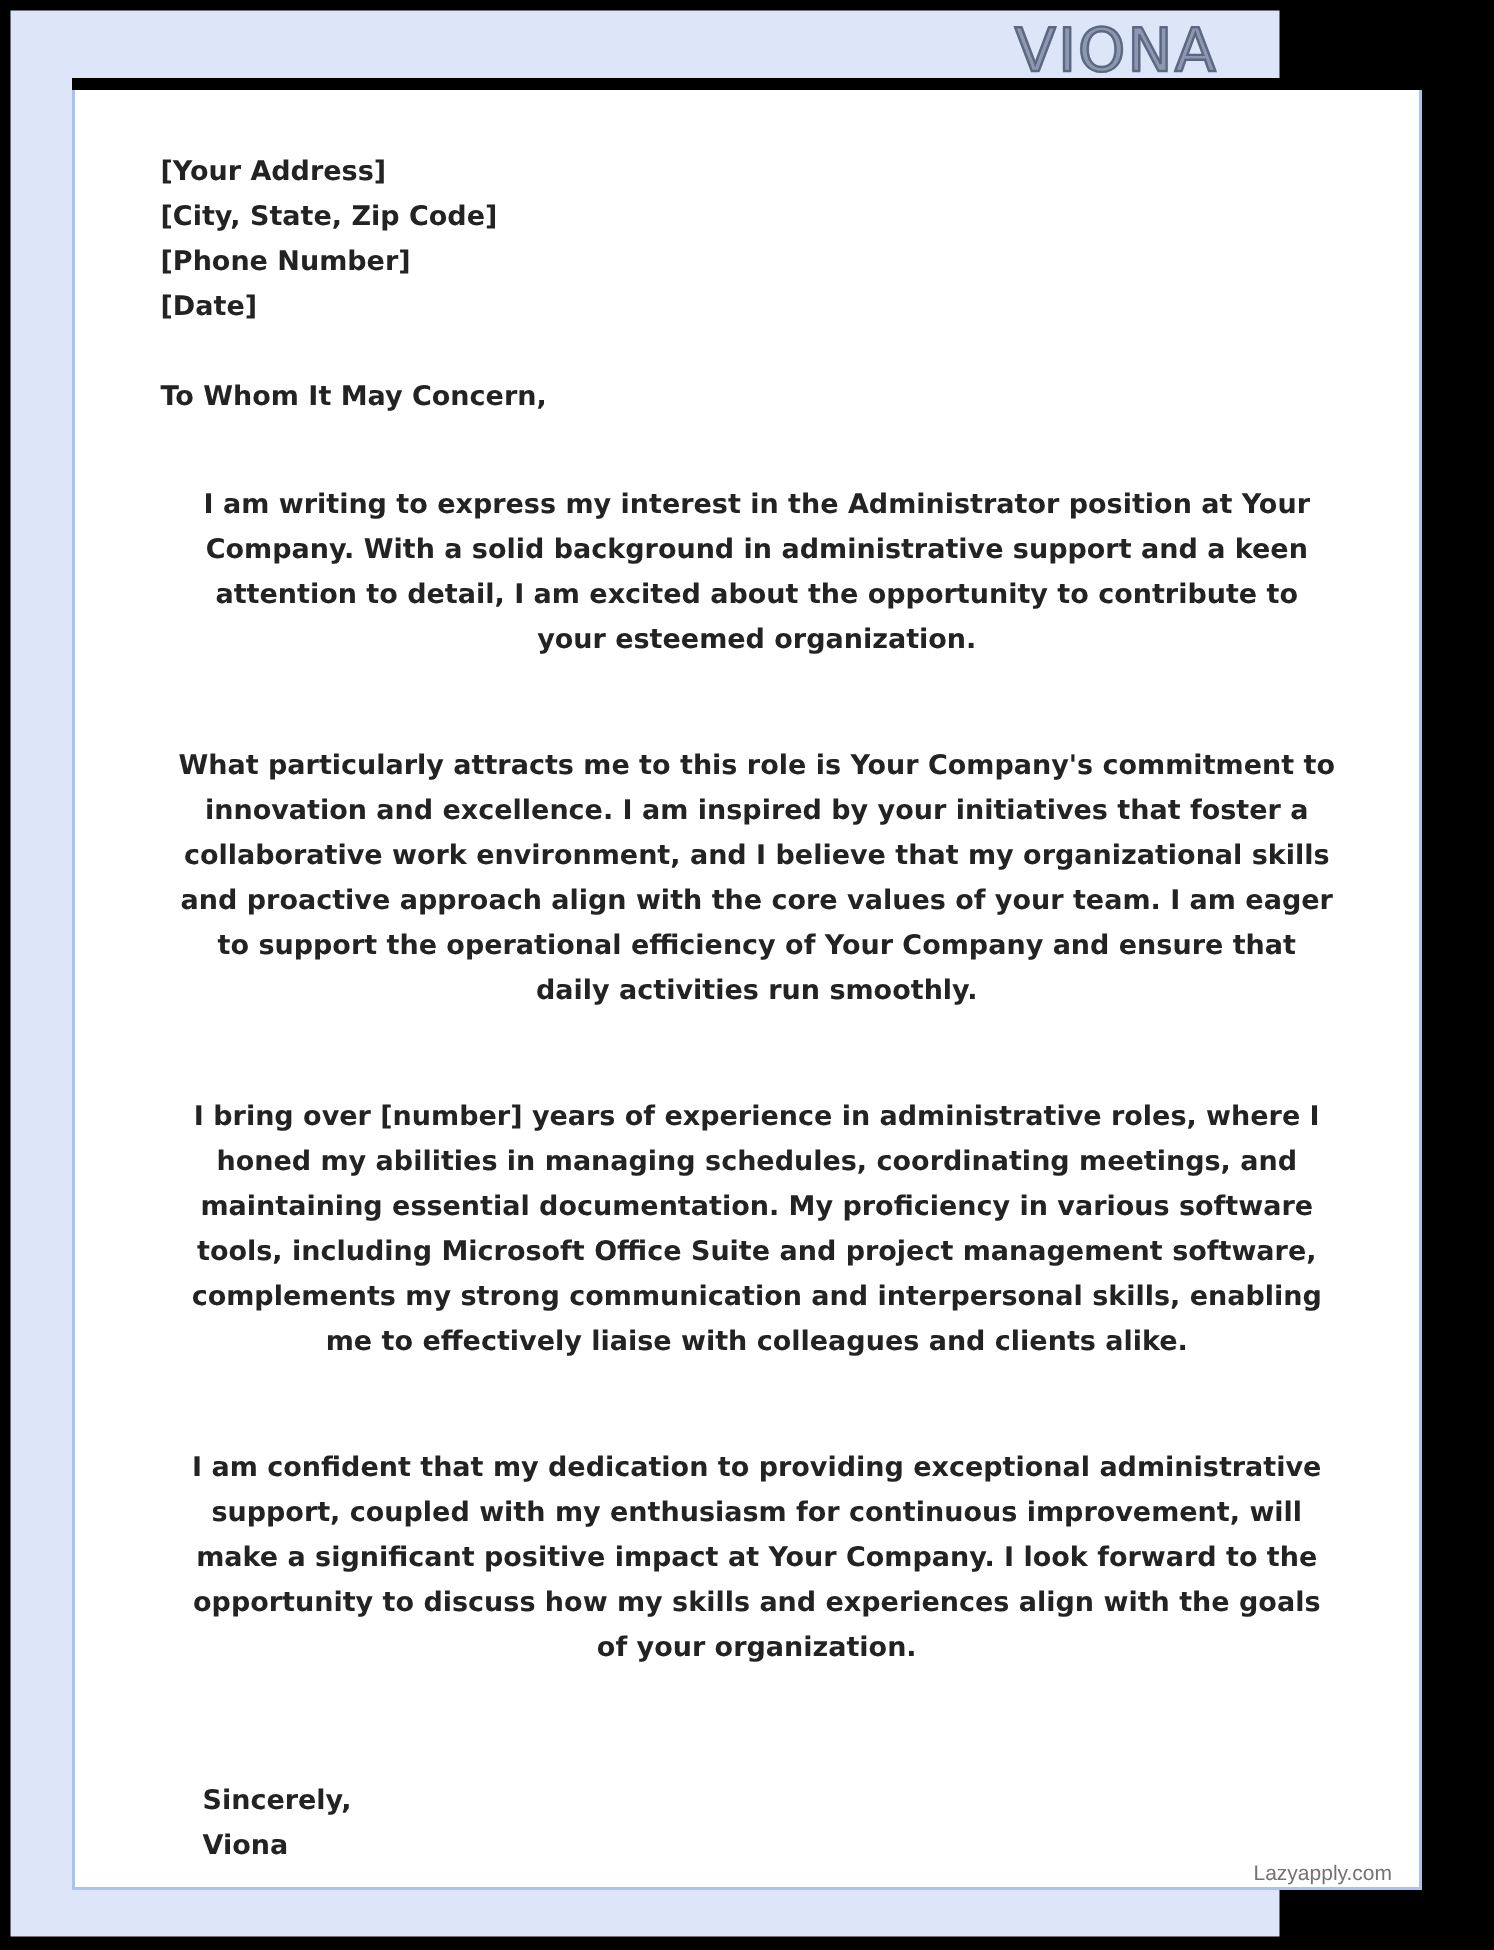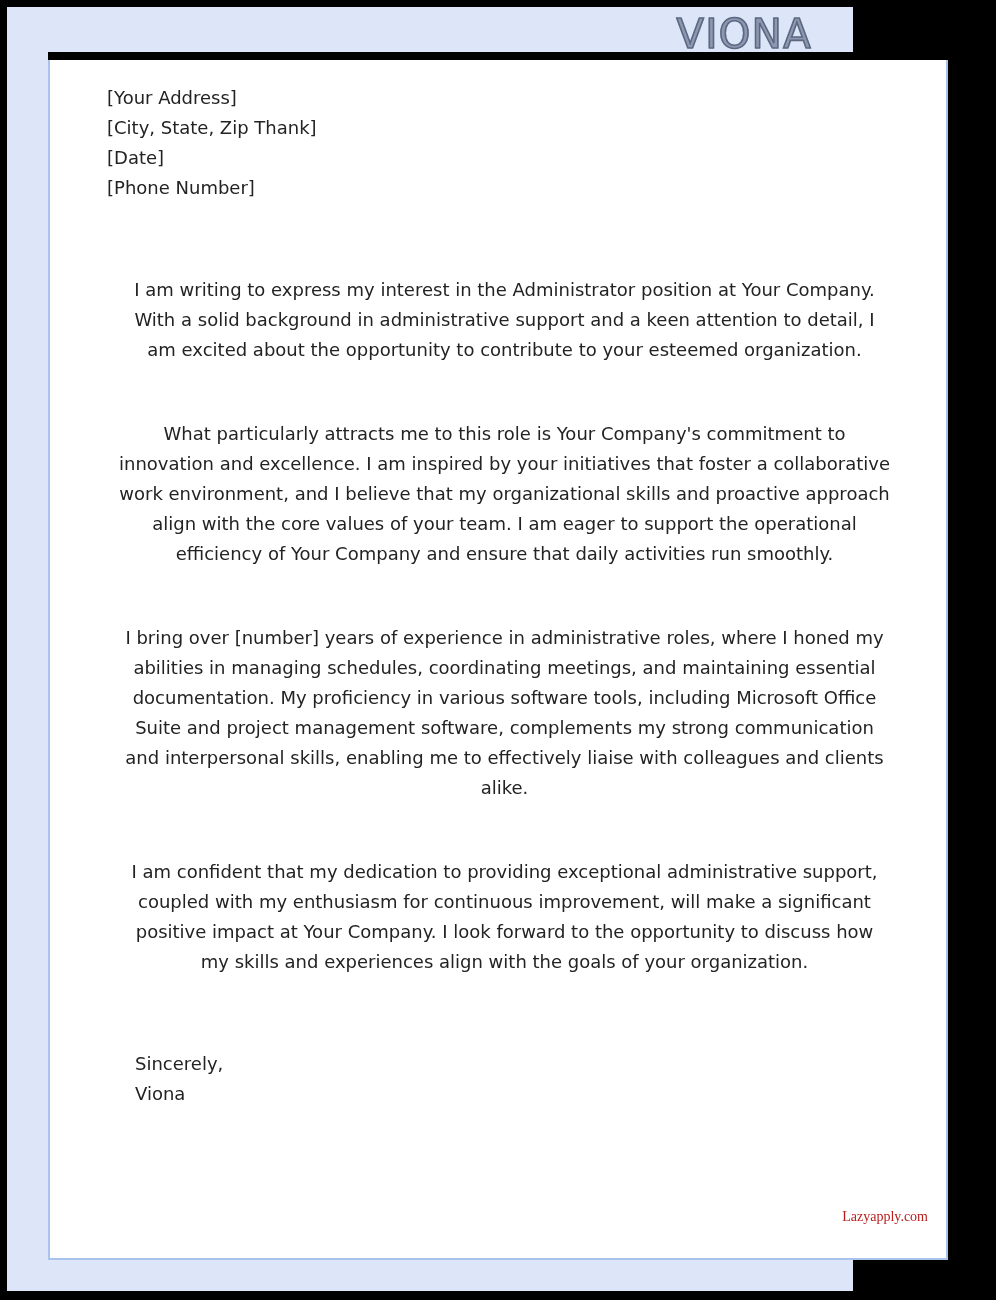--- a/index.html
+++ b/index.html
@@ -70,27 +70,27 @@
     border-left: 2px solid #a8c3ec;
     border-right: 2px solid #a8c3ec;
     border-bottom: 2px solid #a8c3ec;
     border-top: none;
     overflow: hidden;
   }
 
   .letter-body {
     position: absolute;
     left: 57px;
-    top: 23px;
+    top: 40px;
     width: 795px;
     font-family: "DejaVu Sans", sans-serif;
     font-size: 18px;
     line-height: 30px;
     color: #232323;
-    font-weight: 400;
+    font-weight: 700;
   }
 
   .addr-line {
     display: block;
     white-space: nowrap;
   }
 
   .blank-line {
     display: block;
     height: 30px;
@@ -116,48 +116,49 @@
   .date-stamp {
     display: block;
     white-space: nowrap;
     color: #2b7cf0;
   }
 
   
   .sheet-footer {
     position: absolute;
     right: 18px;
-    bottom: 32px;
-    font-family: Liberation Serif, serif;
+    bottom: 1px;
+    font-family: Liberation Sans, sans-serif;
     font-size: 14px;
     line-height: 18px;
-    color: #b91c1c;
+    color: #737373;
     white-space: nowrap;
   }
 </style>
 </head>
 <body>
 
 <div class="page">
 
   <div class="brand">VIONA</div>
 
   <div class="top-rule"></div>
 
   <div class="sheet">
 
     <div class="letter-body">
 
       <span class="addr-line">[Your Address]</span>
-      <span class="addr-line">[City, State, Zip Thank]</span>
+      <span class="addr-line">[City, State, Zip Code]</span>
+      <span class="addr-line">[Phone Number]</span>
       <span class="addr-line">[Date]</span>
-      <span class="addr-line">[Phone Number]</span>
 
       <span class="blank-line"></span>
 
+      <span class="salutation">To Whom It May Concern,</span>
 
       <span class="blank-line"></span>
 
       <p class="para">I am writing to express my interest in the Administrator position at Your Company. With a solid background in administrative support and a keen attention to detail, I am excited about the opportunity to contribute to your esteemed organization.</p>
 
       <span class="blank-line"></span>
 
       <p class="para">What particularly attracts me to this role is Your Company's commitment to innovation and excellence. I am inspired by your initiatives that foster a collaborative work environment, and I believe that my organizational skills and proactive approach align with the core values of your team. I am eager to support the operational efficiency of Your Company and ensure that daily activities run smoothly.</p>
 
       <span class="blank-line"></span>

